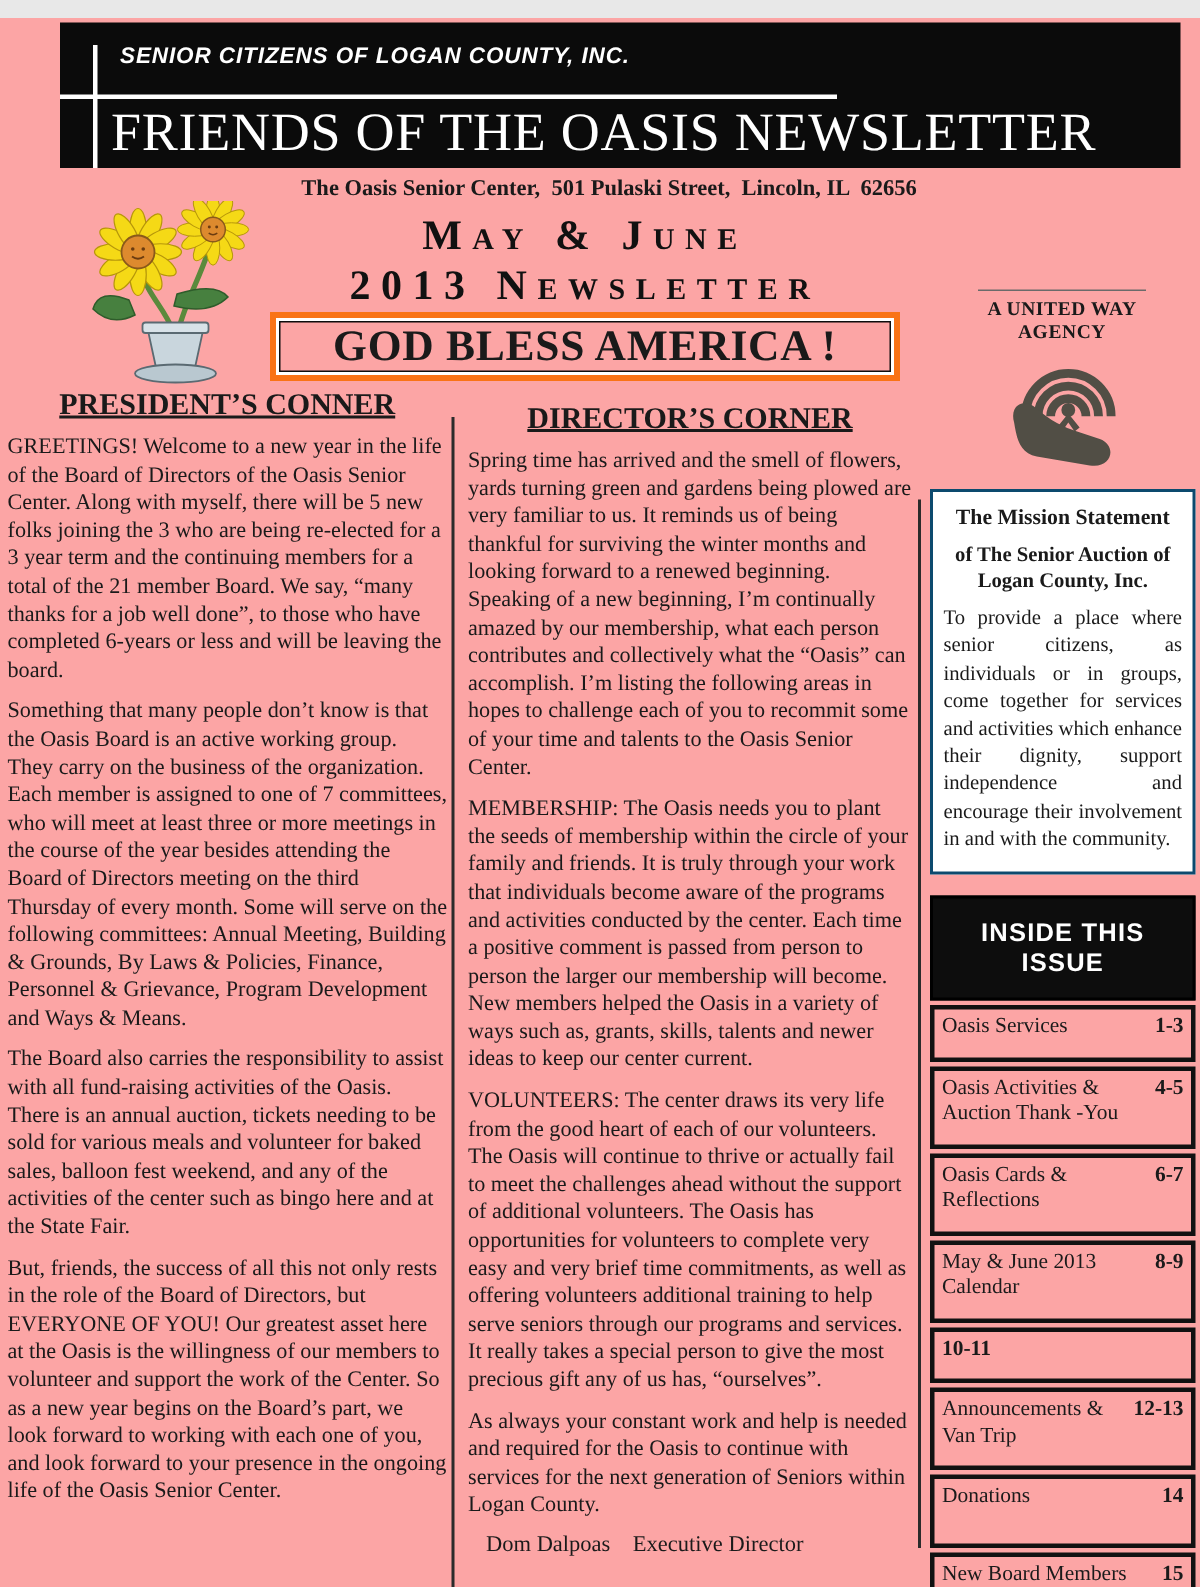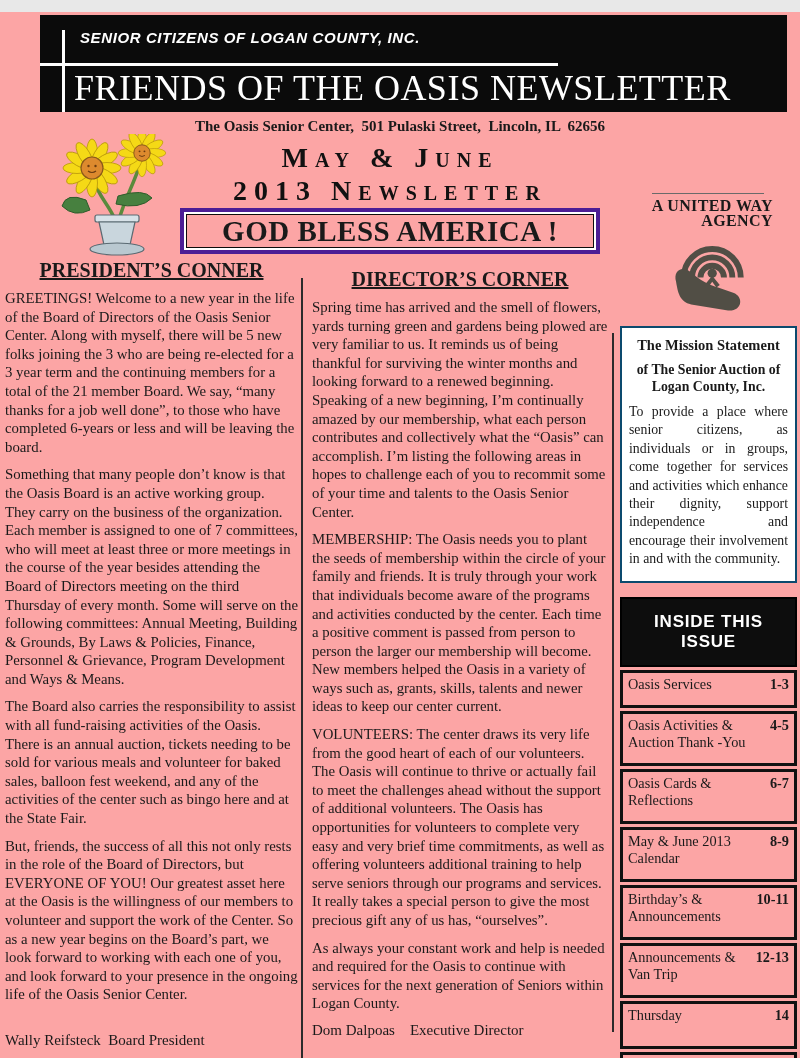--- a/index.html
+++ b/index.html
@@ -2,21 +2,21 @@
 <html><head>
 <meta charset="utf-8">
 <style>
   * { margin:0; padding:0; box-sizing:border-box; }
   html,body { background:#e8e8e8; }
   .page {
     position:relative; width:800px; height:1058px; margin:12px auto;
     background:#fca5a5; overflow:hidden; color:#1a1a1a;
     font-family:"Liberation Serif", serif;
   }
-  .pre { white-space:pre-wrap; }
+  .pre { white-space:pre-wrap;padding-left:12px; }
 
   
   .masthead { position:absolute; left:40px; top:3px; width:747px; height:97px; background:#0b0b0b; }
   .masthead-org {
     position:absolute; left:40px; top:14px; color:#fff;
     font-family:"Liberation Sans", sans-serif; font-style:italic; font-weight:bold;
     font-size:15px; letter-spacing:.6px;
   }
   .masthead-hline { position:absolute; left:0; top:48px; width:518px; height:3px; background:#fff; }
   .masthead-vline { position:absolute; left:22px; top:15px; width:3px; height:82px; background:#fff; }
@@ -32,30 +32,30 @@
   
   .issue-title { position:absolute; left:180px; top:129px; width:420px; text-align:center; }
   .issue-line {
     font-weight:bold; font-variant:small-caps; font-size:28px; line-height:33px;
     letter-spacing:7px; color:#111;
   }
 
   
   .bless-box {
     position:absolute; left:180px; top:196px; width:420px; height:46px;
-    border:4px solid #4c1d95;
+    border:4px solid #f97316;
     box-shadow: inset 0 0 0 2px #fff, inset 0 0 0 3px #0d0d0d;
     display:flex; align-items:center; justify-content:center;
   }
   .bless-text { font-weight:bold; font-size:29px; letter-spacing:.5px; }
 
   
   .uw { position:absolute; left:643px; top:181px; width:130px; text-align:center; }
   .uw-rule { width:112px; height:1px; background:#6a6a6a; margin:0 auto 4px auto; }
-  .uw-label { font-weight:bold; font-size:16px; line-height:15px; letter-spacing:.4px;text-align:right; }
+  .uw-label { font-weight:bold; font-size:13px; line-height:15px; letter-spacing:.4px; }
   .uw-logo { margin-top:3px; }
 
   
   .divider-1 { position:absolute; left:301px; top:266px; width:2px; height:782px; background:#2b2b2b; }
   .divider-2 { position:absolute; left:612px; top:321px; width:2px; height:699px; background:#2b2b2b; }
 
   
   .col-left  { position:absolute; left:5px;  top:247px; width:293px; }
   .col-mid   { position:absolute; left:312px; top:256px; width:296px; }
   .article-heading {
@@ -191,21 +191,20 @@
 
   <div class="divider-1"></div>
   <div class="divider-2"></div>
 
   <div class="col-left article">
     <div class="article-heading">PRESIDENT’S CONNER</div>
     <p>GREETINGS! Welcome to a new year in the life of the Board of Directors of the Oasis Senior Center. Along with myself, there will be 5 new folks joining the 3 who are being re-elected for a 3 year term and the continuing members for a total of the 21 member Board. We say, “many thanks for a job well done”, to those who have completed 6-years or less and will be leaving the board.</p>
     <p>Something that many people don’t know is that the Oasis Board is an active working group. They carry on the business of the organization. Each member is assigned to one of 7 committees, who will meet at least three or more meetings in the course of the year besides attending the Board of Directors meeting on the third Thursday of every month. Some will serve on the following committees: Annual Meeting, Building &amp; Grounds, By Laws &amp; Policies, Finance, Personnel &amp; Grievance, Program Development and Ways &amp; Means.</p>
     <p>The Board also carries the responsibility to assist with all fund-raising activities of the Oasis. There is an annual auction, tickets needing to be sold for various meals and volunteer for baked sales, balloon fest weekend, and any of the activities of the center such as bingo here and at the State Fair.</p>
     <p>But, friends, the success of all this not only rests in the role of the Board of Directors, but EVERYONE OF YOU! Our greatest asset here at the Oasis is the willingness of our members to volunteer and support the work of the Center. So as a new year begins on the Board’s part, we look forward to working with each one of you, and look forward to your presence in the ongoing life of the Oasis Senior Center.</p>
-    <div class="sig-left pre">Wally Reifsteck  Board President</div>
   </div>
 
   <div class="col-mid article">
     <div class="article-heading">DIRECTOR’S CORNER</div>
     <p><span class="lead"></span><span>Spring time has arrived and the smell of flowers, yards turning green and gardens being plowed are very familiar to us. It reminds us of being thankful for surviving the winter months and looking forward to a renewed beginning. Speaking of a new beginning, I’m continually amazed by our membership, what each person contributes and collectively what the “Oasis” can accomplish. I’m listing the following  areas in hopes to challenge each of you to recommit some of your time and talents to the Oasis Senior Center.</span></p>
     <p><span class="lead">MEMBERSHIP</span><span>: The Oasis needs you to plant the seeds of  membership within the circle of your family and friends. It is truly through your work that individuals become aware of the programs and activities conducted by the center.  Each time a  positive comment is passed from person to person the larger our membership will  become. New members helped the Oasis in a variety of ways such as, grants, skills, talents and newer ideas to keep our center current.</span></p>
     <p><span class="lead">VOLUNTEERS</span><span>: The center draws its very life from the good heart of  each of our volunteers. The Oasis will continue to thrive or actually fail to meet the challenges ahead without the support of additional volunteers. The Oasis has opportunities for volunteers to complete very easy and very brief time commitments, as well as offering volunteers additional training to help serve  seniors through our programs and services. It really takes a special person to give the most precious gift any of us has, “ourselves”.</span></p>
     <p><span class="lead"></span><span>As always your constant work and help is needed and required for the Oasis to continue with services for the next generation of Seniors within Logan County.</span></p>
     <div class="sig-mid pre">Dom Dalpoas    Executive Director</div>
   </div>
@@ -229,29 +228,28 @@
     </div>
     <div class="toc-row">
       <div class="toc-titles">Oasis Cards &amp; Reflections</div>
       <div class="toc-pages">6-7</div>
     </div>
     <div class="toc-row">
       <div class="toc-titles">May &amp; June  2013 Calendar</div>
       <div class="toc-pages">8-9</div>
     </div>
     <div class="toc-row">
-      <div class="toc-titles">Birthday’s &amp; Announcements</div>
       <div class="toc-pages">10-11</div>
     </div>
     <div class="toc-row">
       <div class="toc-titles">Announcements &amp; Van Trip</div>
       <div class="toc-pages">12-13</div>
     </div>
     <div class="toc-row tall">
-      <div class="toc-titles">Thursday</div>
+      <div class="toc-titles">Donations</div>
       <div class="toc-pages">14</div>
     </div>
     <div class="toc-row tall">
       <div class="toc-titles">New Board Members</div>
       <div class="toc-pages">15</div>
     </div>
 
   </div>
 
 </div>

